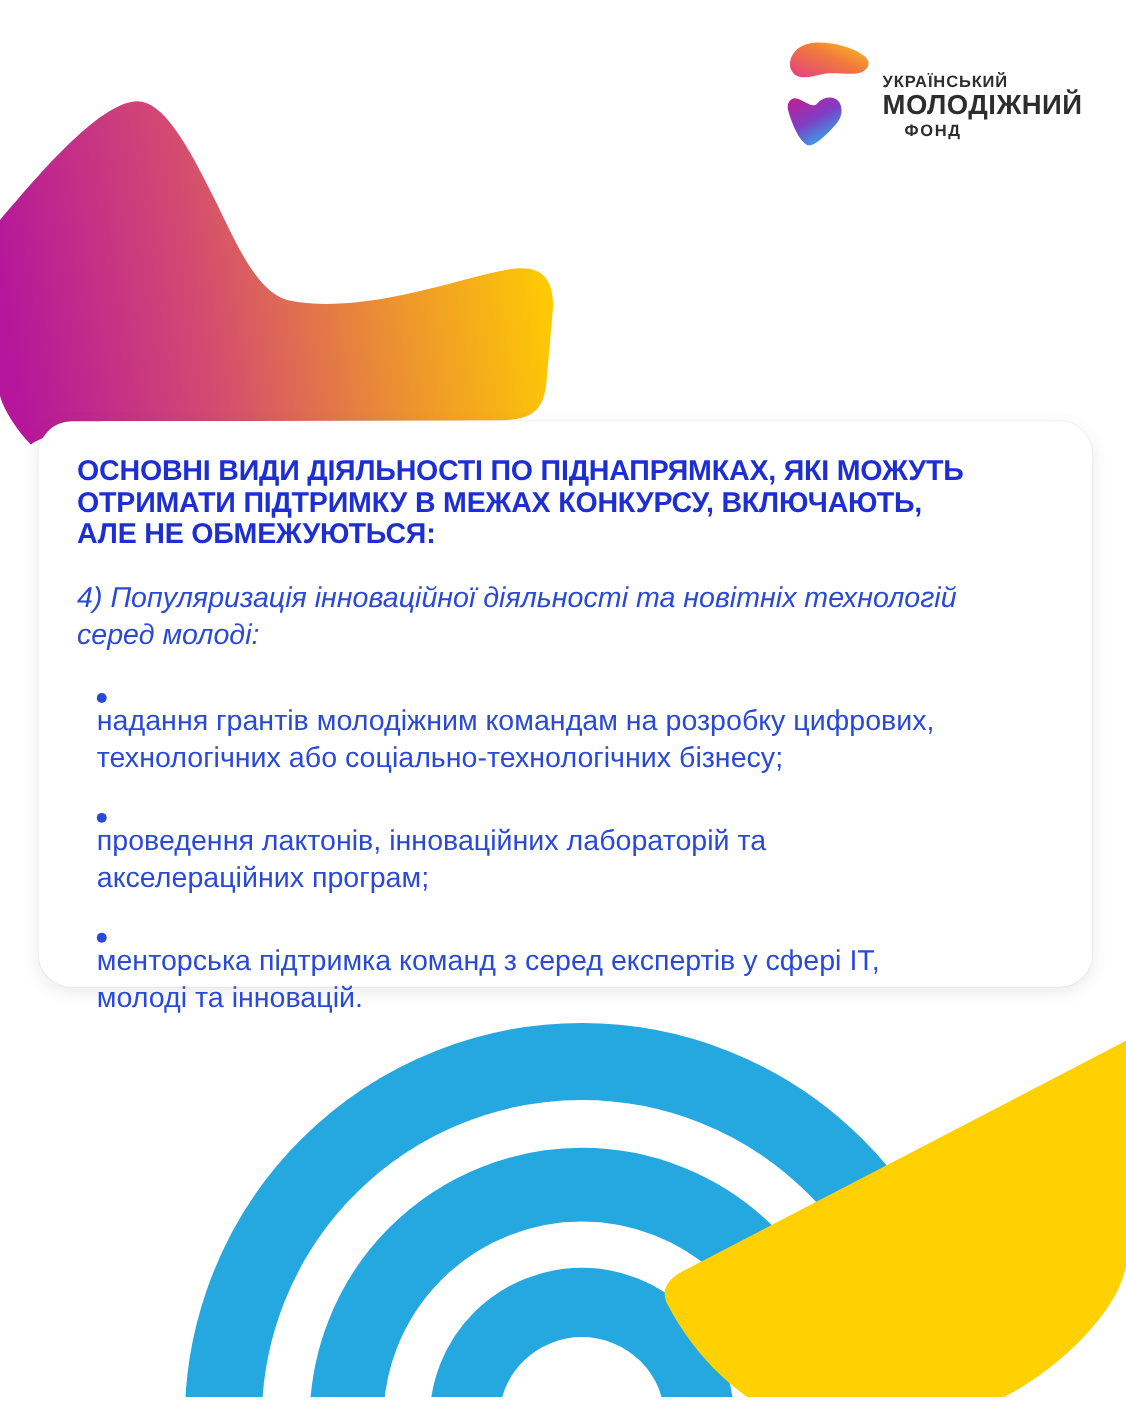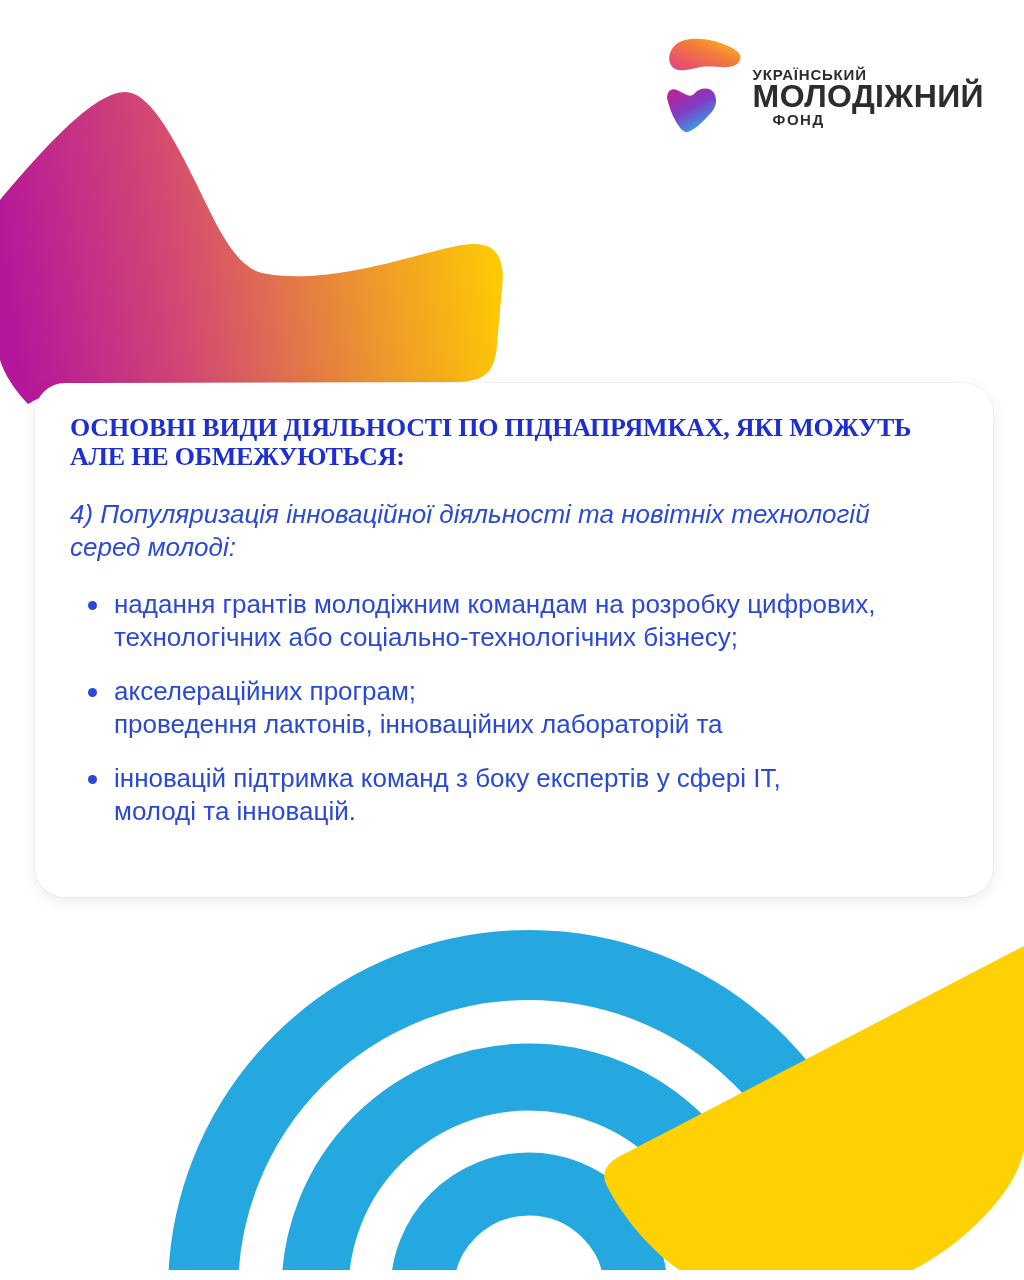--- a/index.html
+++ b/index.html
@@ -9,36 +9,36 @@
     font-family:"Liberation Sans","DejaVu Sans",sans-serif;
   }
   svg{display:block}
   .bg-art{position:absolute;left:0;top:0;width:1024px;height:1280px;z-index:0;pointer-events:none;}
 
   
   .logo{position:absolute;right:40px;top:36px;z-index:2;display:flex;align-items:flex-start;}
   .logo-icon{width:84px;height:100px;margin-right:6px;}
   .logo-text{padding-top:30px;color:#2d2d2d;}
   .logo-line1{font-size:15px;font-weight:bold;letter-spacing:.8px;line-height:17px;}
-  .logo-line2{font-size:32px;font-weight:bold;letter-spacing:.4px;line-height:27px;}
+  .logo-line2{font-size:25px;font-weight:bold;letter-spacing:.4px;line-height:27px;}
   .logo-line3{font-size:15px;font-weight:bold;letter-spacing:1.5px;line-height:19px;margin-left:20px;}
 
   
   .card{
     position:absolute;left:35px;top:383px;width:958px;height:514px;z-index:1;
     background:#ffffff;border-radius:30px;box-sizing:border-box;
     padding:30px 35px 0 35px;
     box-shadow:0 4px 14px rgba(90,90,110,.12), 0 0 0 1px rgba(0,0,0,.03);
   }
-  .heading{color:#1e2fd2;font-weight:bold;font-size:26px;line-height:29px;letter-spacing:-.2px;font-family:Liberation Serif, serif;}
+  .heading{color:#1e2fd2;font-weight:bold;font-size:26px;line-height:29px;letter-spacing:-.2px;}
   .heading div{white-space:nowrap;}
   .subheading{color:#2a49d8;font-style:italic;font-size:26px;line-height:33px;margin-top:27px;}
   .subheading div{white-space:nowrap;}
   .bullets{list-style:none;margin:24px 0 0 0;padding:0;}
-  .bullets li{display:flex;margin:0 0 21px 18px;color:#2a49d8;font-size:26px;line-height:33px;}
+  .bullets li{display:flex;margin:0 0 21px 18px;color:#2a49d8;font-size:26px;line-height:33px;flex-direction:column;}
   .dot{flex:0 0 auto;width:9px;height:9px;border-radius:50%;background:#2a49d8;margin:13px 17px 0 0;}
   .b-text div{white-space:nowrap;}
 </style>
 </head>
 <body>
 
 <div class="canvas">
 
   <svg class="bg-art" viewBox="0 0 1024 1280" aria-hidden="true">
     <defs>
@@ -100,46 +100,47 @@
     <div class="logo-text">
       <div class="logo-line1">УКРАЇНСЬКИЙ</div>
       <div class="logo-line2">МОЛОДІЖНИЙ</div>
       <div class="logo-line3">ФОНД</div>
     </div>
   </div>
 
   <section class="card">
     <h1 class="heading" style="margin:0">
       <div>ОСНОВНІ ВИДИ ДІЯЛЬНОСТІ ПО ПІДНАПРЯМКАХ, ЯКІ МОЖУТЬ</div>
+      <div>ОТРИМАТИ ПІДТРИМКУ В МЕЖАХ КОНКУРСУ, ВКЛЮЧАЮТЬ,</div>
       <div>АЛЕ НЕ ОБМЕЖУЮТЬСЯ:</div>
     </h1>
 
     <div class="subheading">
       <div>4) Популяризація інноваційної діяльності та новітніх технологій</div>
       <div>серед молоді:</div>
     </div>
 
     <ul class="bullets">
       <li>
         <span class="dot"></span>
         <div class="b-text">
           <div>надання грантів молодіжним командам на розробку цифрових,</div>
           <div>технологічних або соціально-технологічних бізнесу;</div>
         </div>
       </li>
       <li>
         <span class="dot"></span>
         <div class="b-text">
+          <div>проведення лактонів, інноваційних лабораторій та</div>
           <div>акселераційних програм;</div>
-          <div>проведення лактонів, інноваційних лабораторій та</div>
         </div>
       </li>
       <li>
         <span class="dot"></span>
         <div class="b-text">
-          <div>інновацій підтримка команд з боку експертів у сфері ІТ,</div>
+          <div>менторська підтримка команд з серед експертів у сфері ІТ,</div>
           <div>молоді та інновацій.</div>
         </div>
       </li>
     </ul>
   </section>
 
 </div>
 
 </body></html>

